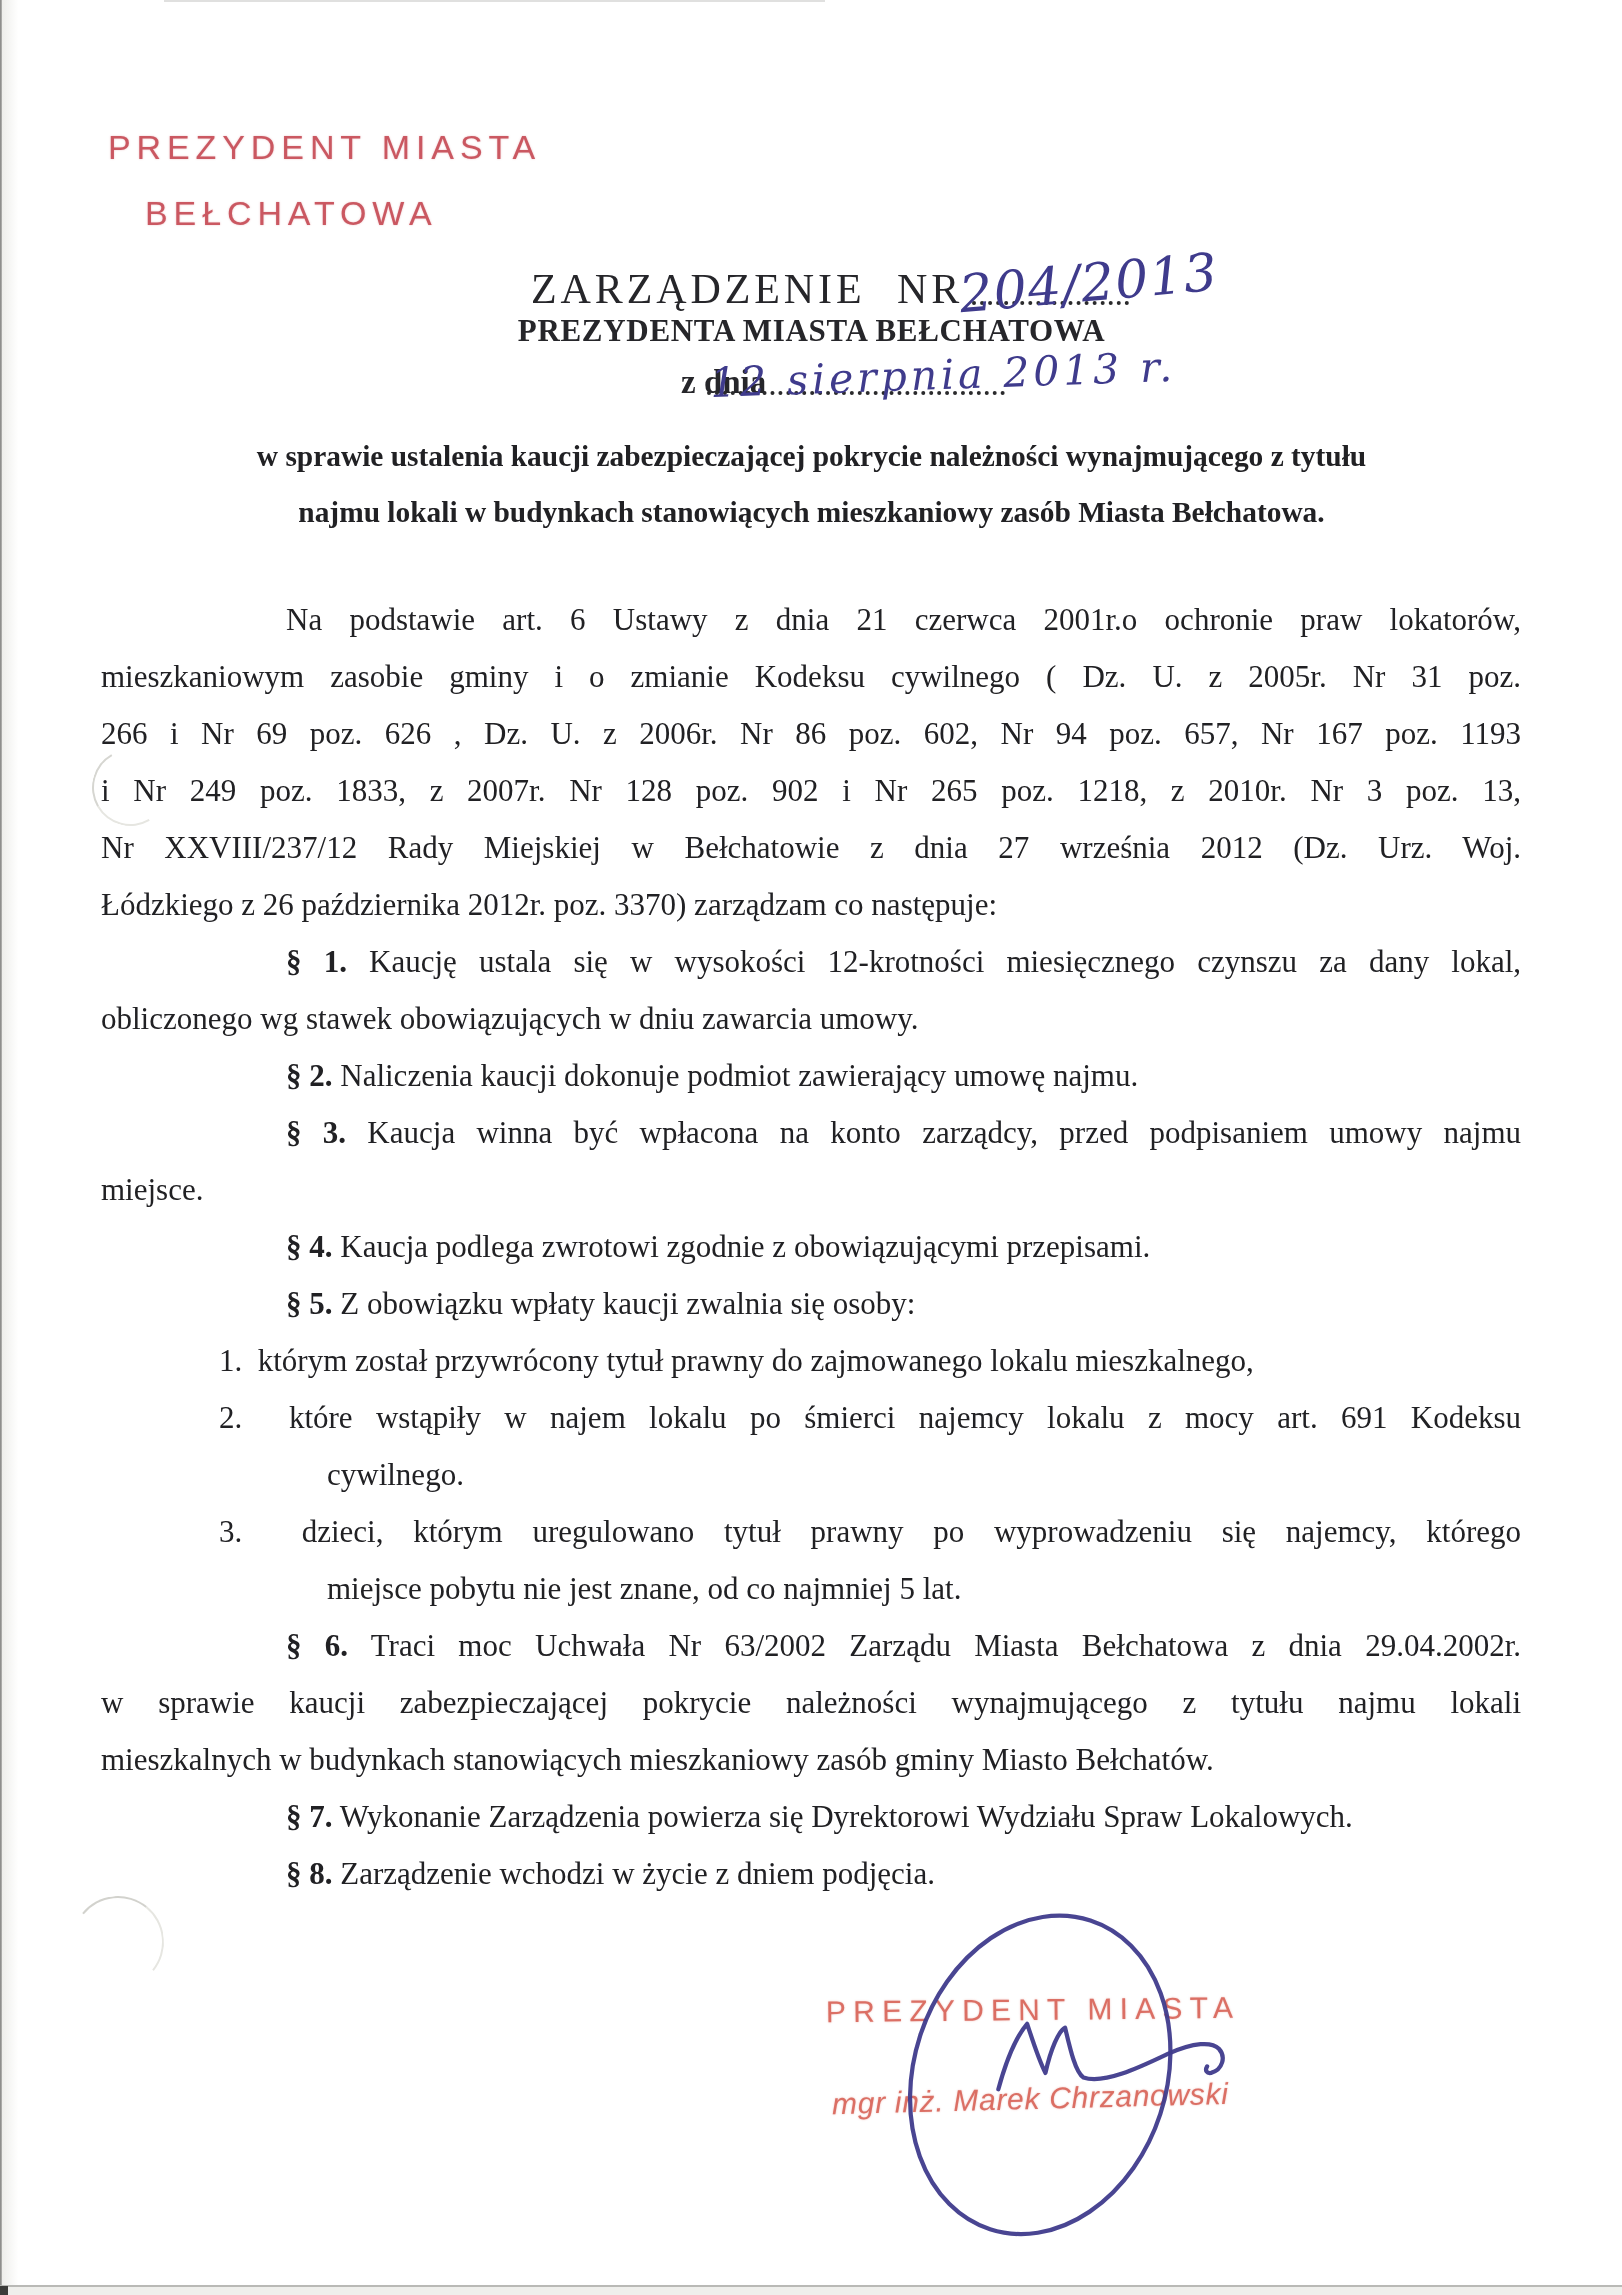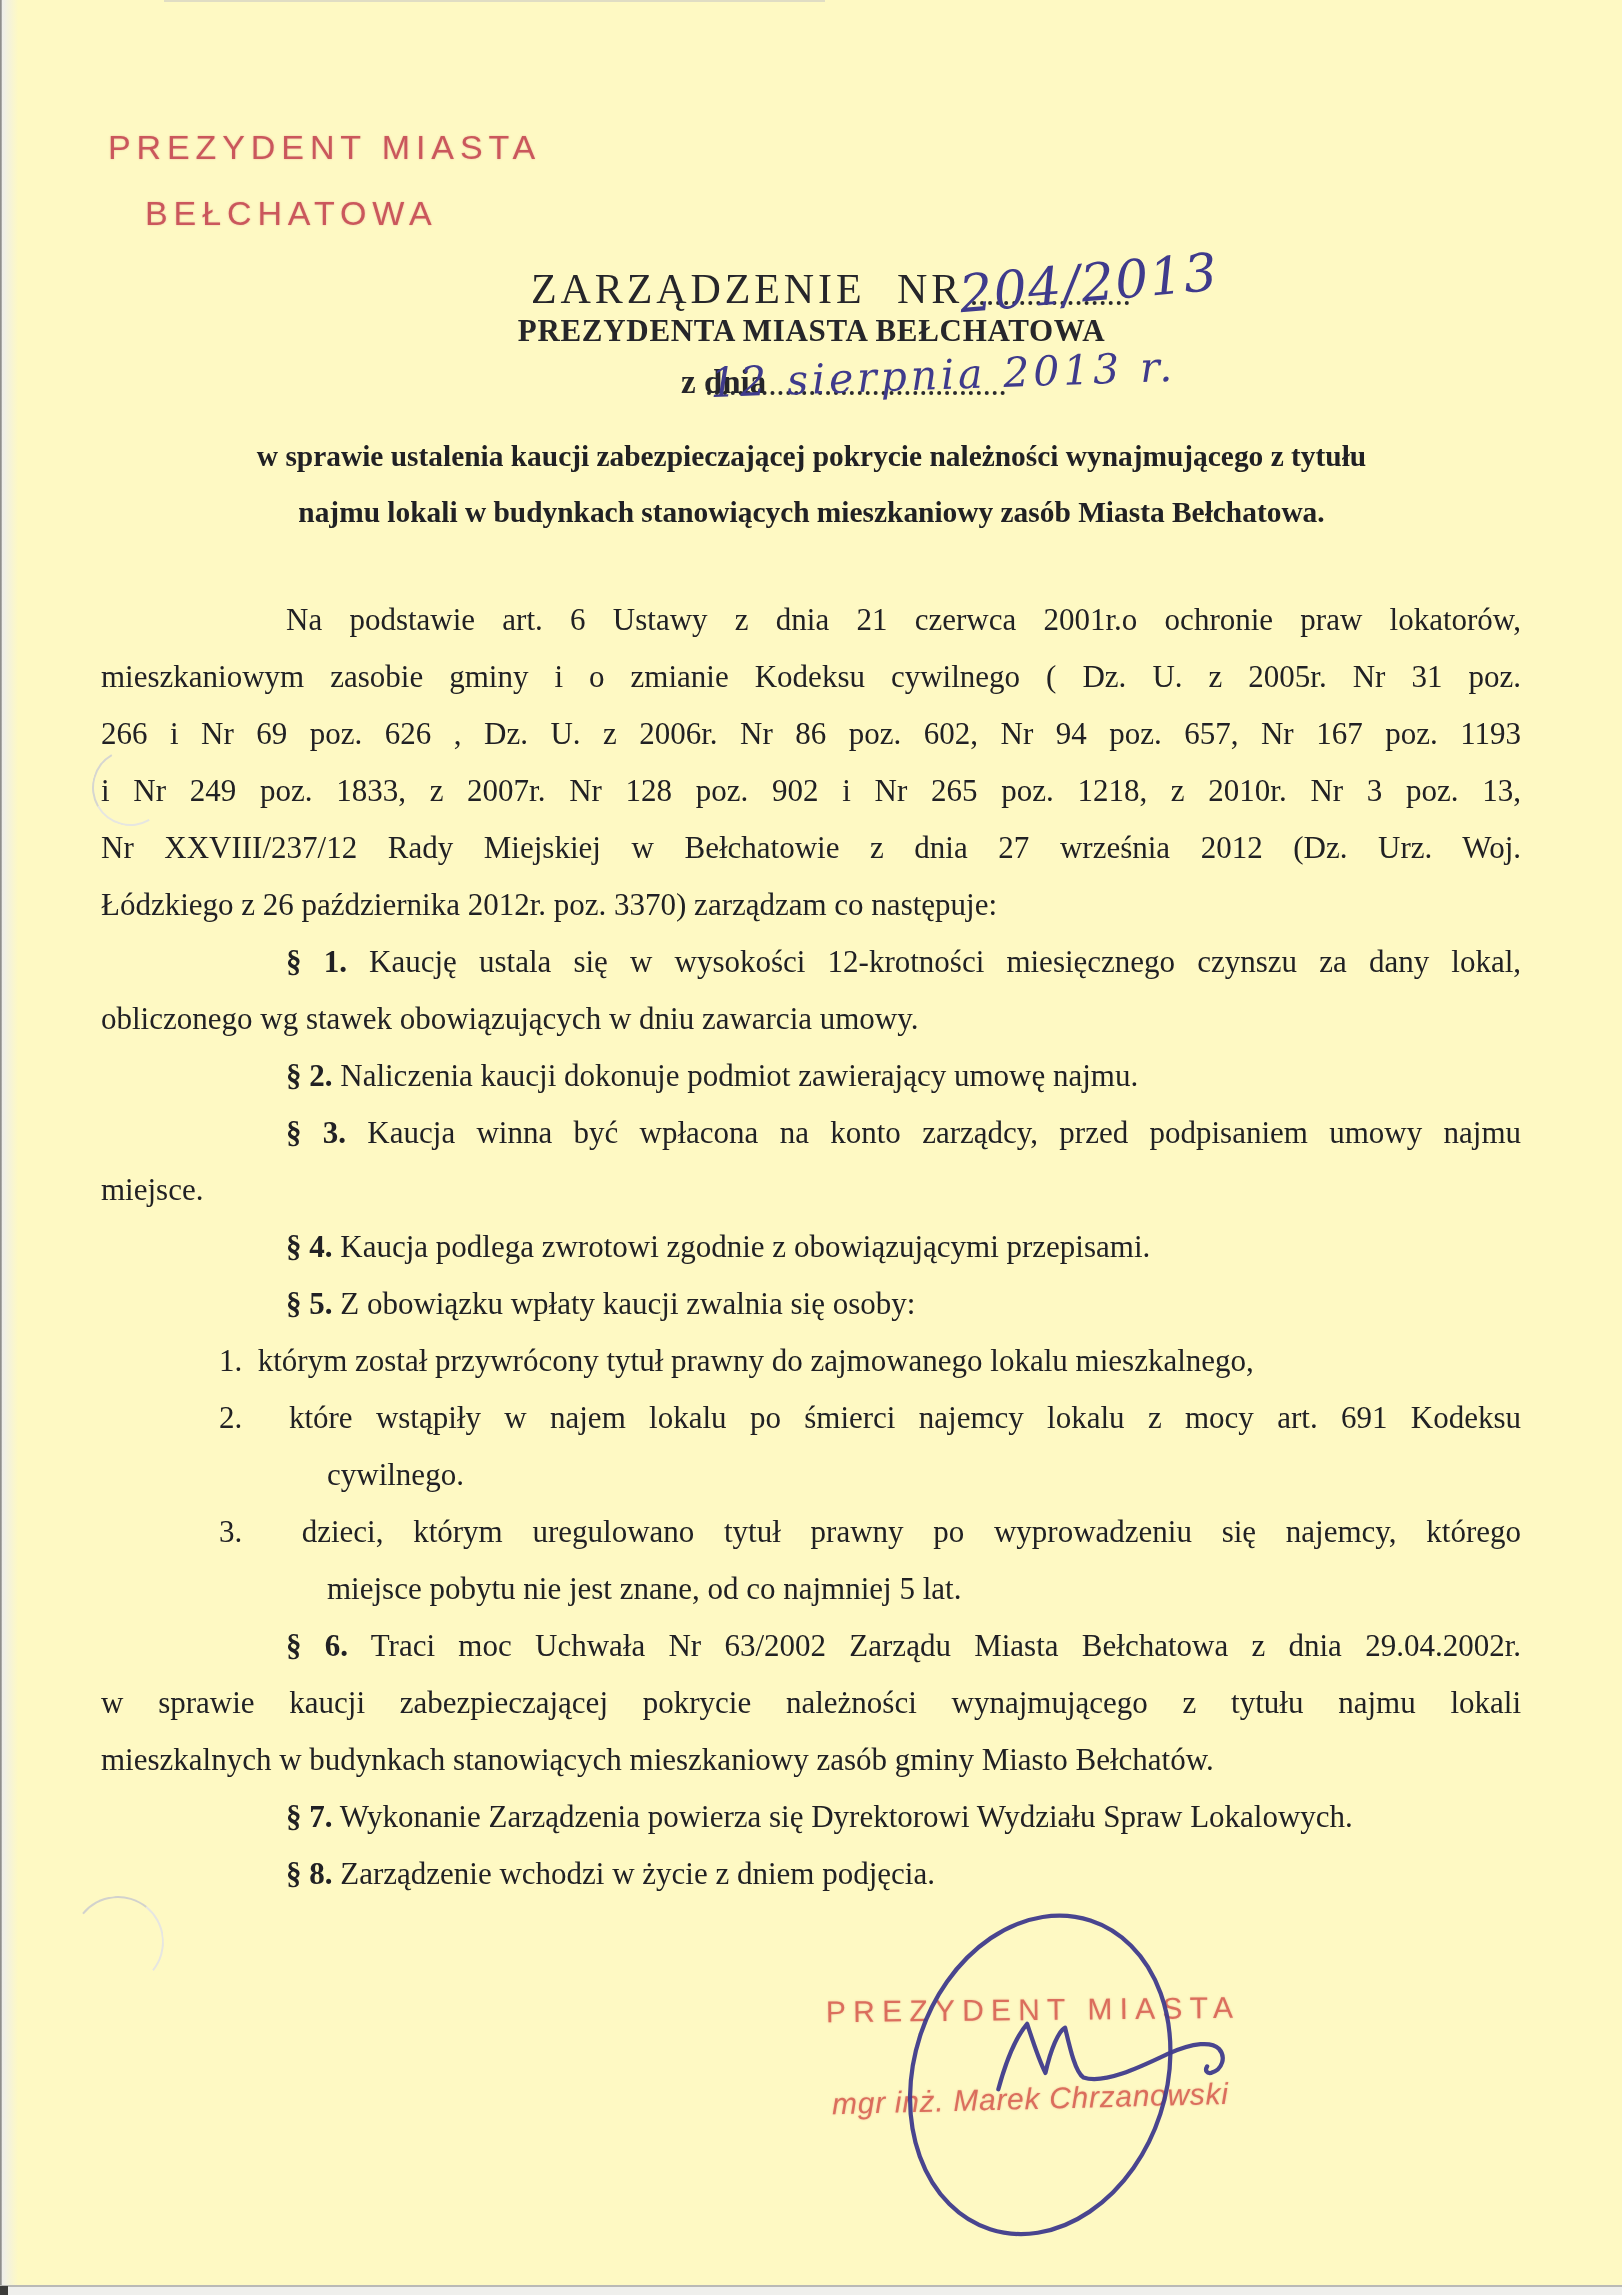--- a/index.html
+++ b/index.html
@@ -47,21 +47,21 @@
   .c{padding-left:226px;}
   .j{text-align:justify;text-align-last:justify;}
 
   
   .sig-svg{position:absolute;left:785px;top:1885px;width:589px;height:419px;}
   .pen{fill:none;stroke:var(--pen,#3f3b8c);stroke-width:6.5;stroke-linecap:round;stroke-linejoin:round;opacity:.95;}
 </style>
 </head>
 <body>
 
-<div class="page" style="--pen: #3f3b8c; background: #fef9c3; color: rgb(33, 33, 36);">
+<div class="page" style="--pen: #3f3b8c; background: #ffffff; color: rgb(33, 33, 36);">
 
   <div class="edge-left"></div>
   <div class="edge-top"></div>
   <div class="hole-arc a1"></div>
   <div class="hole-arc a2"></div>
 
   <div class="stamp stamp-top1">PREZYDENT MIASTA</div>
   <div class="stamp stamp-top2">BEŁCHATOWA</div>
 
   <div class="title-row1">

